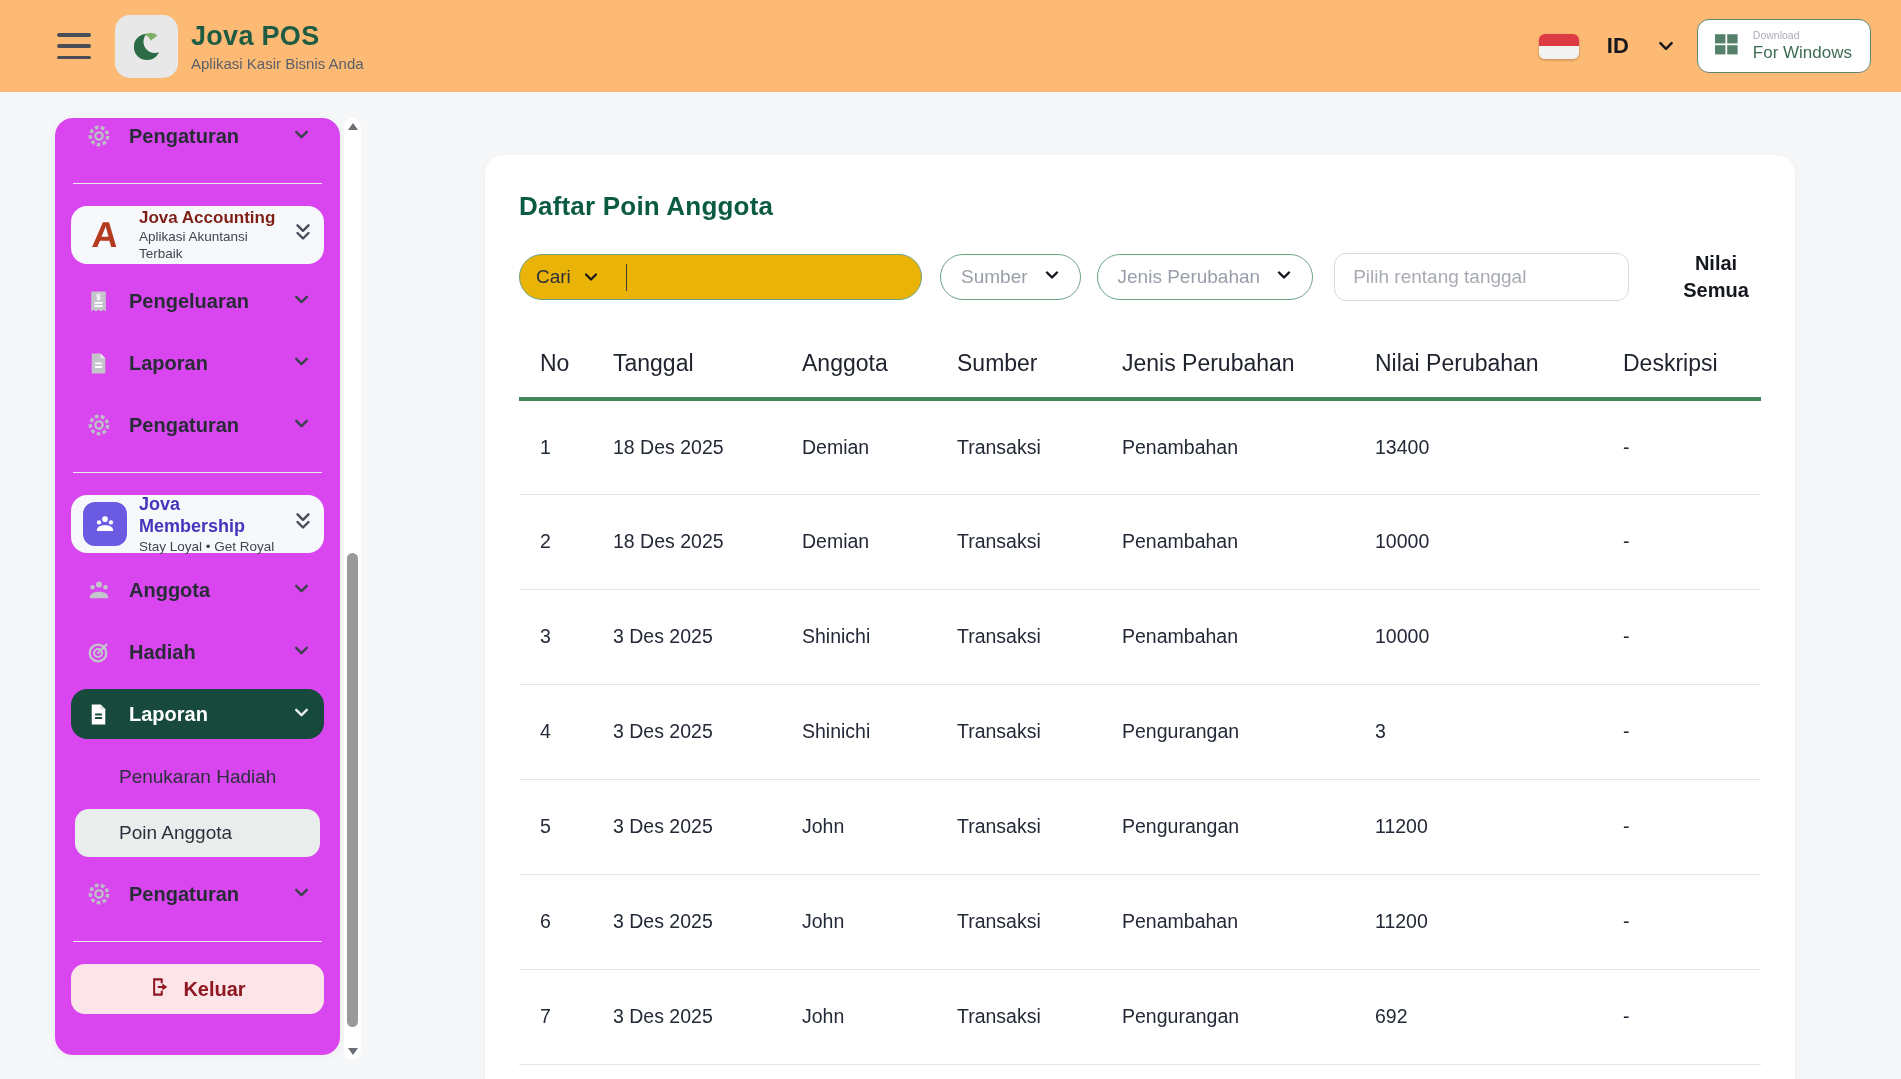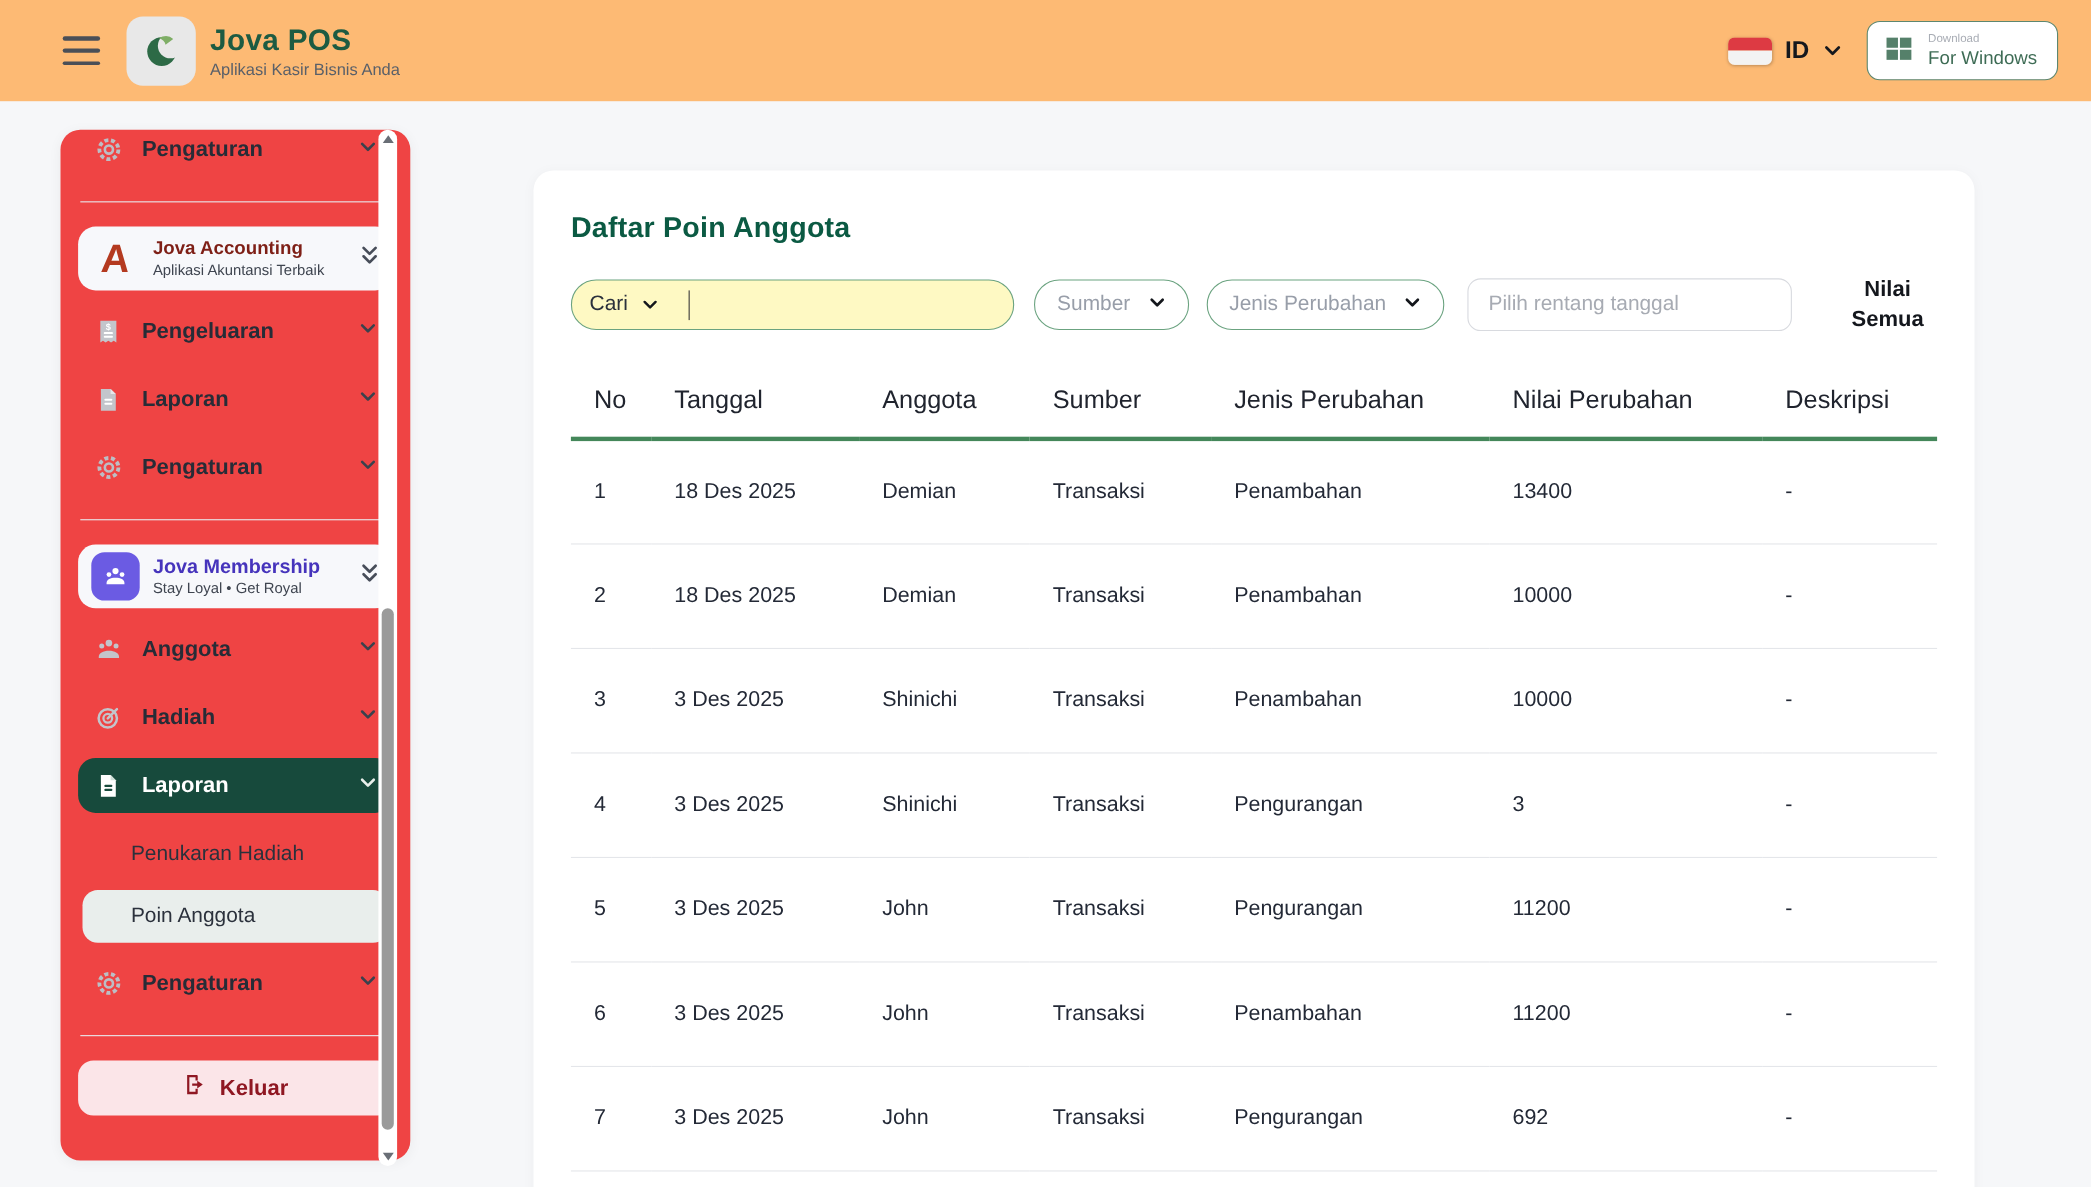--- a/index.html
+++ b/index.html
@@ -12,33 +12,33 @@
   
   .topbar { position:absolute; top:0; left:0; width:1901px; height:92px; background:#fdba74; display:flex; align-items:center; }
   .hamburger { margin-left:57px; width:34px; height:26px; display:flex; flex-direction:column; justify-content:space-between; background:none; border:none; cursor:pointer; }
   .hamburger span { display:block; height:3.5px; border-radius:2px; background:#4a4f57; }
   .brand { display:flex; align-items:center; margin-left:24px; gap:13px; }
   .brand-logo { width:63px; height:63px; border-radius:15px; background:#e8e8e8; display:flex; align-items:center; justify-content:center; }
   .brand-text .brand-name { font-size:27px; font-weight:800; color:#1d5b42; letter-spacing:.3px; }
   .brand-text .brand-tagline { font-size:15px; color:#5a6069; margin-top:3px; }
 
   .top-right { margin-left:auto; margin-right:30px; display:flex; align-items:center; }
-  .lang-select { display:flex; align-items:center; gap:12px; background:none; border:none; cursor:pointer; }
+  .lang-select { display:flex; align-items:center; gap:28px; background:none; border:none; cursor:pointer; }
   .flag { width:40px; height:25px; border-radius:6px; overflow:hidden; box-shadow:0 1px 3px rgba(0,0,0,.25); }
   .flag .red { height:50%; background:#dd3a43; }
   .flag .white { height:50%; background:#f3f3f3; }
   .lang-code { font-size:22px; font-weight:700; color:#15181d; }
   .chev { display:inline-flex; }
   .dl-btn { margin-left:22px; display:flex; align-items:center; gap:12px; background:#fff; border:1.6px solid #5d8770; border-radius:12px; padding:9px 18px 9px 14px; cursor:pointer; }
   .dl-texts { display:flex; flex-direction:column; align-items:flex-start; line-height:1.25; }
   .dl-small { font-size:10.5px; color:#a9adb5; }
   .dl-large { font-size:17px; color:#3e6c55; }
 
   
-  .sidebar { position:absolute; left:55px; top:118px; width:318px; height:937px; background:#ef4444; border-radius:18px; box-shadow:0 2px 12px rgba(20,40,30,.05); padding:0 16px 20px 16px; overflow:hidden; }
+  .sidebar { position:absolute; left:55px; top:118px; width:285px; height:937px; background:#d946ef; border-radius:18px; box-shadow:0 2px 12px rgba(20,40,30,.05); padding:0 16px 20px 16px; overflow:hidden; }
   .nav-item { display:flex; align-items:center; height:50px; padding:0 14px; gap:17px; border-radius:16px; cursor:pointer; }
   .nav-item:first-child { margin-top:-7px; }
   .nav-item + .nav-item, .app-card + .nav-item, .nav-sub + .nav-item { margin-top:12px; }
   .nav-icon { width:27px; height:27px; flex:0 0 27px; display:flex; align-items:center; justify-content:center; }
   .nav-label { flex:1; font-size:20px; font-weight:600; color:#272c37; }
   .nav-chev { color:#3b414d; }
   .nav-item.active { background:#174a3c; }
   .nav-item.active .nav-label { color:#ffffff; }
   .nav-item.active .nav-chev { color:#e8efeb; }
   .nav-divider { height:1px; background:#e9eaee; margin:22px 2px; }
@@ -61,21 +61,21 @@
   .sb-arrow { position:absolute; left:3.5px; width:0; height:0; border-left:5px solid transparent; border-right:5px solid transparent; cursor:pointer; }
   .sb-arrow.up { top:5px; border-bottom:7px solid #696e76; }
   .sb-arrow.down { bottom:5px; border-top:7px solid #696e76; }
   .sb-thumb { position:absolute; left:3px; top:435px; width:11px; height:474px; background:#9a9a9a; border-radius:6px; cursor:grab; }
 
   
   .main-card { position:absolute; left:485px; top:155px; width:1310px; height:1010px; background:#ffffff; border-radius:18px; box-shadow:0 2px 12px rgba(20,40,30,.04); padding:36px 34px; }
   .page-title { font-size:26px; font-weight:800; color:#0b5a43; margin-bottom:28px; letter-spacing:.2px; }
 
   .filters { display:flex; align-items:center; }
-  .search-group { width:403px; height:46px; border:1.4px solid #6ba380; border-radius:23px; display:flex; align-items:center; padding:0 16px; background:#fef9c3; }
+  .search-group { width:403px; height:46px; border:1.4px solid #6ba380; border-radius:23px; display:flex; align-items:center; padding:0 16px; background:#eab308; }
   .search-group .sg-label { font-size:19px; color:#2b313c; margin-right:12px; }
   .search-caret { width:1.5px; height:27px; background:#3a3a3a; margin-left:27px; }
   .search-input { flex:1; border:none; outline:none; font-size:18px; font-family:inherit; margin-left:6px; background:transparent; color:#232936; }
   .pill-select { height:46px; border:1.4px solid #6ba380; border-radius:23px; background:#fff; display:flex; align-items:center; gap:16px; padding:0 20px; cursor:pointer; }
   .pill-select .ps-label { font-size:19px; color:#989ea9; }
   .pill-select .nav-chev { color:#14171c; }
   .pill-sumber { margin-left:18px; }
   .pill-jenis { margin-left:16px; }
   .date-input { margin-left:21px; width:295px; height:48px; border:1.4px solid #d8dadf; border-radius:12px; padding:0 18px; font-size:19px; font-family:inherit; color:#232936; background:#fff; outline:none; }
   .date-input::placeholder { color:#a7abb3; }

